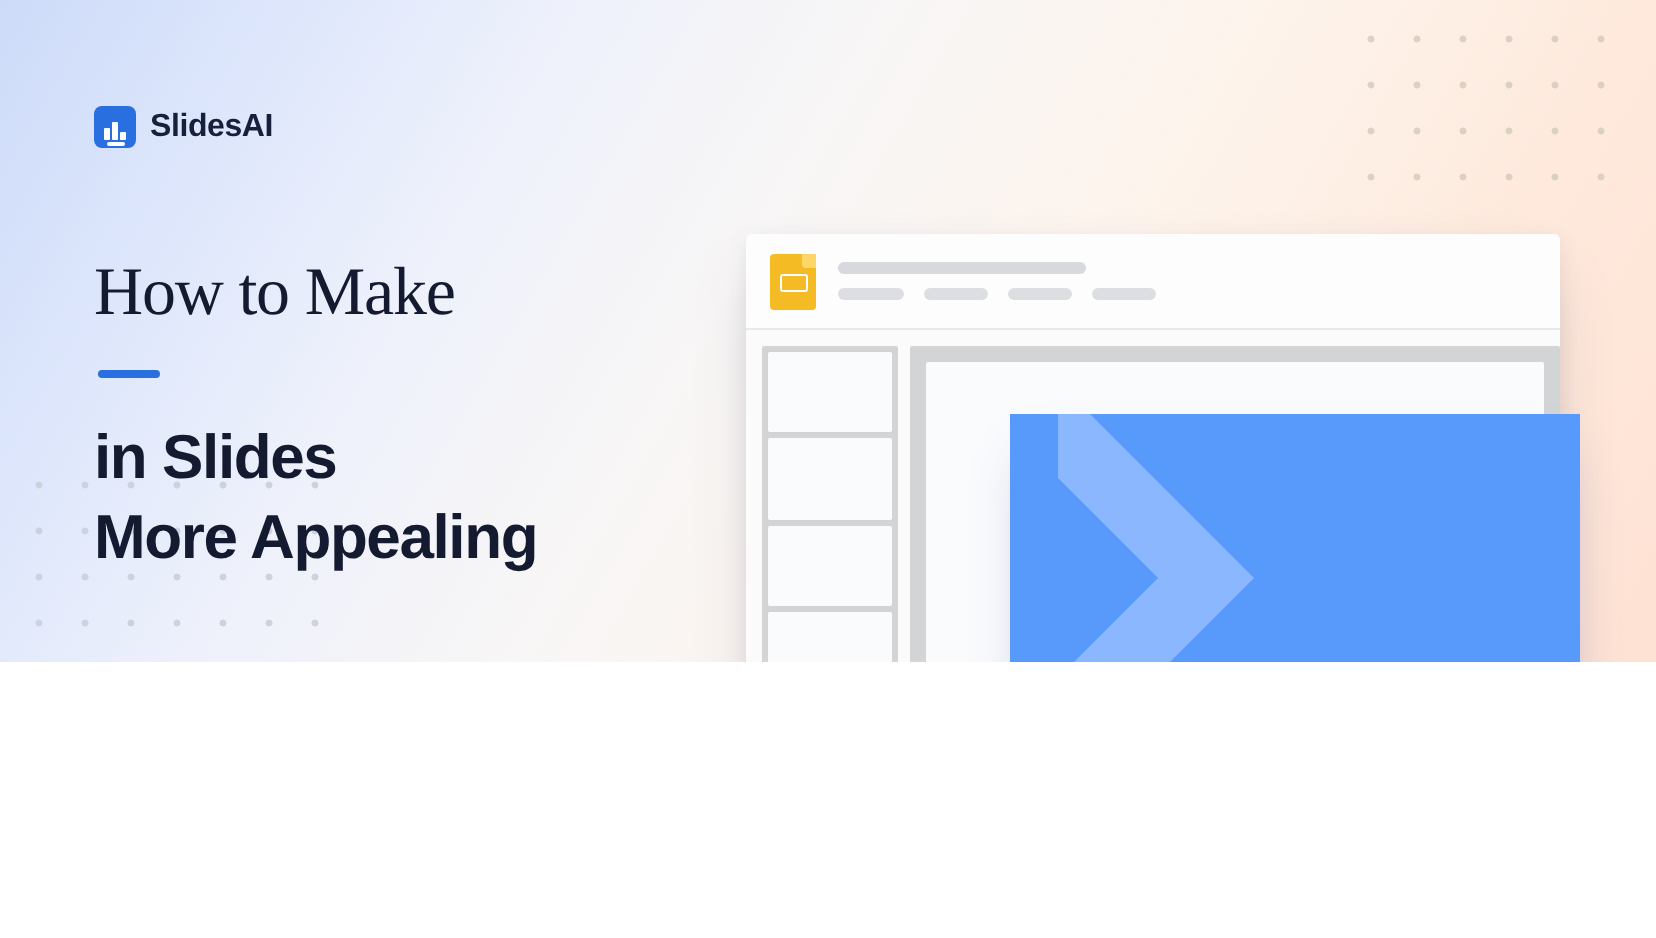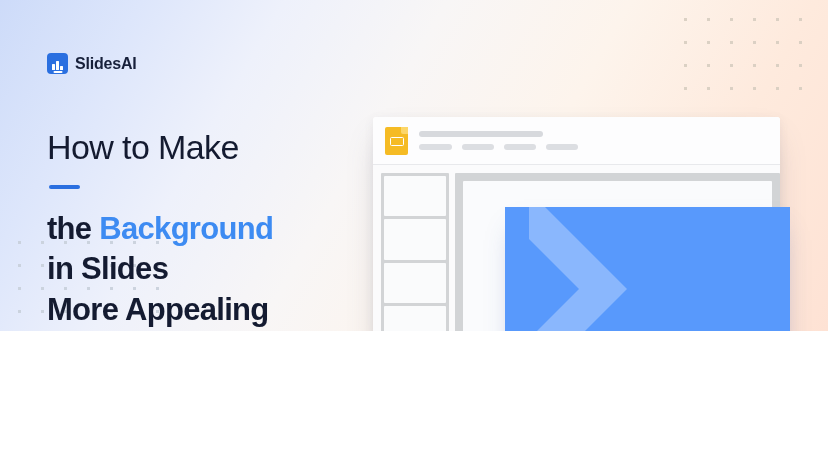--- a/index.html
+++ b/index.html
@@ -107,20 +107,21 @@
     left: 47px;
     top: 128px;
     width: 340px;
   }
   .headline .line-light {
     font-size: 34px;
     font-weight: normal;
     color: #141b31;
     letter-spacing: -.6px;
     line-height: 1.12;
+    font-family: Liberation Serif, serif;
   }
   .rule {
     width: 31px;
     height: 4px;
     border-radius: 2px;
     background: #2a6fe0;
     margin: 19px 0 20px 2px;
   }
   .headline .line-bold {
     font-size: 31px;
@@ -308,23 +309,20 @@
           <i></i>
         </span>
       <span class="stand"></span>
     </span>
     <span class="brand-name">SlidesAI</span>
   </div>
 
   <div class="headline">
     <div class="line-light">How to Make</div>
     <div class="rule"></div>
-    <div class="line-bold">
-      <span>the </span><span class="accent">Background</span>
-    </div>
     <div class="line-bold">in Slides</div>
     <div class="line-bold">More Appealing</div>
   </div>
 
   <div class="mockup">
     <div class="mockup-topbar">
       <span class="slides-icon">
         <span class="fold"></span>
         <span class="screen"></span>
       </span>

